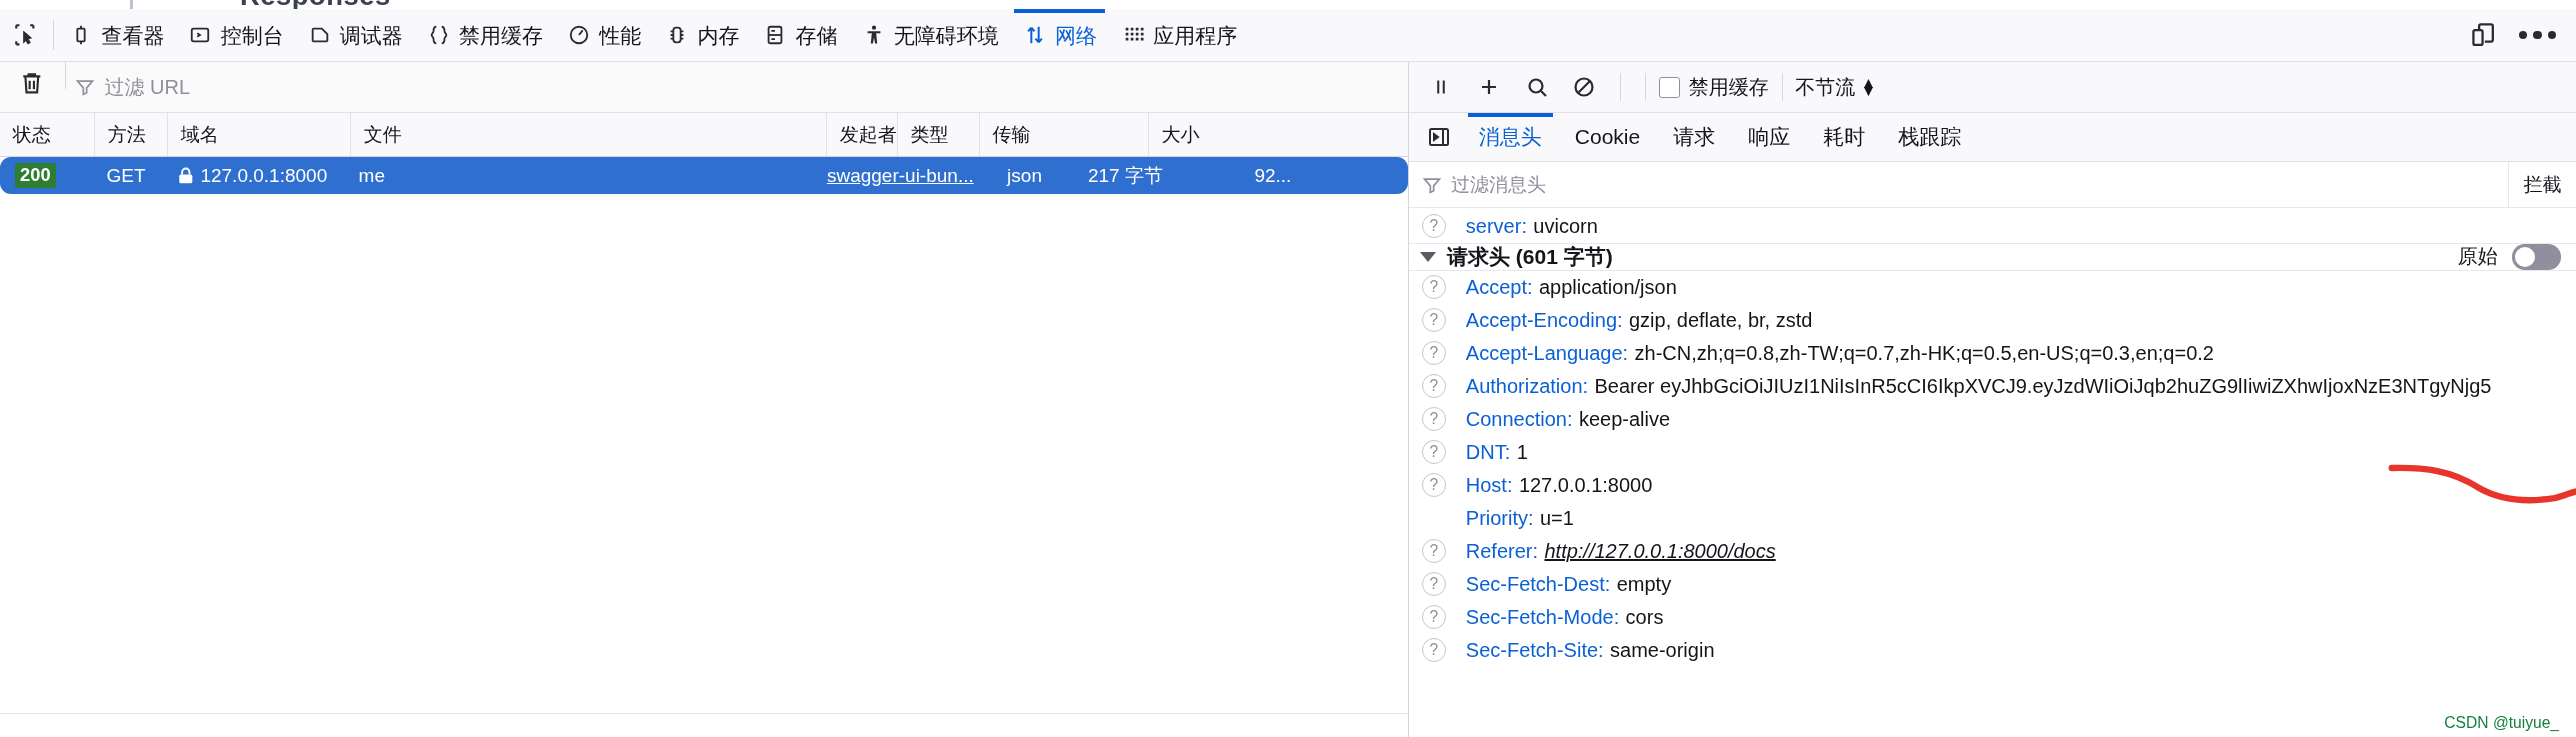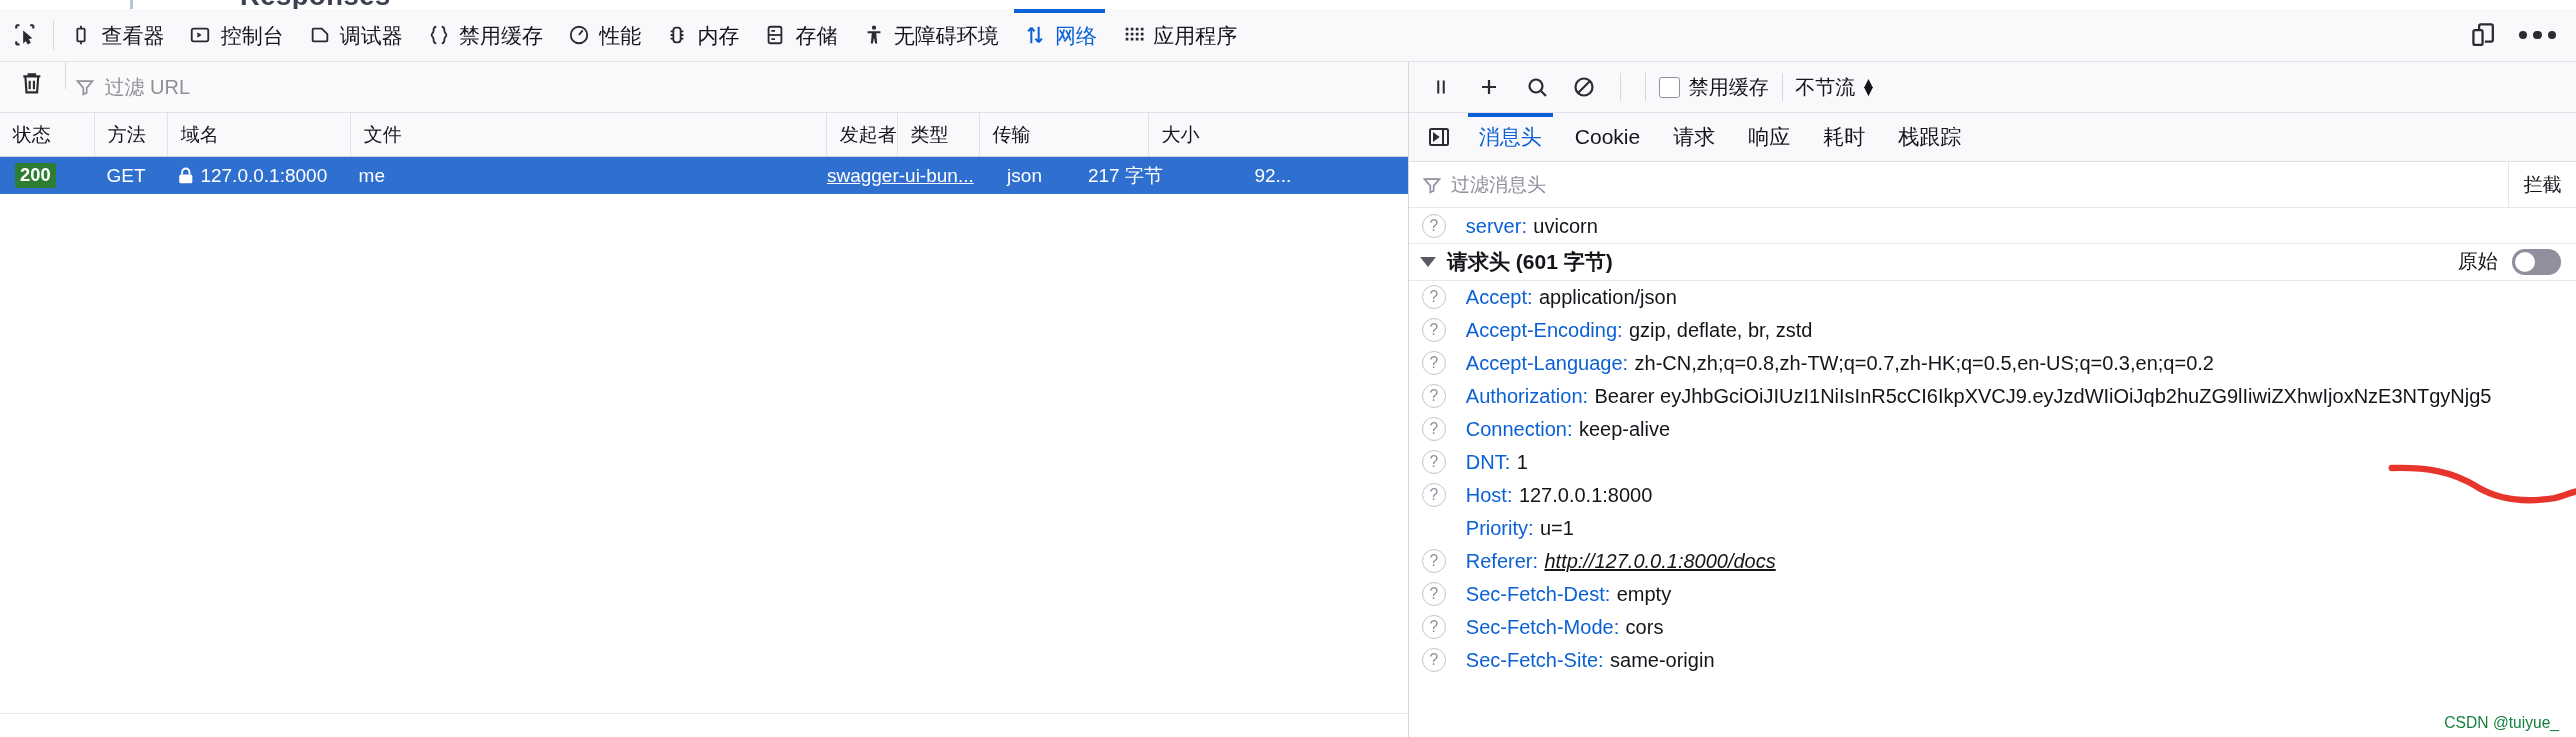--- a/index.html
+++ b/index.html
@@ -84,21 +84,21 @@
   .c-status { width: 95px; text-align: center; }
   .c-method { width: 73px; }
   .c-domain { width: 183px; }
   .c-file   { width: 476px; }
   .c-init   { width: 183px; }
   .c-type   { width: 82px; }
   .c-transfer { width: 169px; }
   .c-size   { width: 169px; border-right: none !important; }
 
   .req-rows { flex: 1; overflow: hidden; position: relative; background: #fff; }
-  .req-row { display: flex; height: 37px; align-items: center; background: #2f6fd0; cursor: pointer; }
+  .req-row { display: flex; height: 37px; align-items: center; background: #2f6fd0; cursor: pointer; border-radius: 11px; }
   .req-row .td { font-size: 19px; color: #ffffff; display: flex; align-items: center; padding-left: 12.8px; overflow: hidden; white-space: nowrap; }
   .status-badge {
     background: #2d7d32; color: #ffffff; font-size: 18.3px; font-weight: bold;
     padding: 0.9px 5.5px; border-radius: 2.7px; margin-left: 1.8px; line-height: 1.25;
   }
   .lock { margin-right: 6.4px; display: inline-flex; align-items: center; }
   .link-file { text-decoration: underline; }
   .left-bottom-strip { height: 24px; background: #fff; border-top: 0.9px solid #e8e8ec; }
 
   
@@ -156,21 +156,21 @@
     margin-top: 3.7px; flex: none; cursor: pointer; font-family: "Liberation Sans", sans-serif;
   }
   .qmark.blank { border-color: transparent; }
   .hdr-text { margin-left: 20px; font-size: 20px; line-height: 33px; white-space: nowrap; }
   .hdr-name { color: #0a60d4; }
   .hdr-val { color: #15141a; margin-left: 6.4px; }
   .hdr-val.linkish { color: #15141a; text-decoration: underline; font-style: italic; }
   .hdr-wrap-line { padding-left: 57px; font-size: 20px; color: #15141a; line-height: 33px; white-space: nowrap; }
 
   .section-row {
-    display: flex; align-items: center; height: 38px; border-top: 0.9px solid #e8e8ec; border-bottom: 0.9px solid #e8e8ec;
+    display: flex; align-items: center; height: 28px; border-top: 0.9px solid #e8e8ec; border-bottom: 0.9px solid #e8e8ec;
     background: #fff; padding-left: 11px; cursor: pointer;
   }
   .tri { width: 0; height: 0; border-left: 8.2px solid transparent; border-right: 8.2px solid transparent; border-top: 10px solid #5b5b66; margin-right: 11px; }
   .section-title { font-size: 21px; color: #15141a; font-weight: bold; }
   .raw-wrap { margin-left: auto; display: flex; align-items: center; gap: 14.6px; padding-right: 14.6px; }
   .raw-label { font-size: 20px; color: #15141a; }
   .toggle {
     width: 49px; height: 25.6px; border-radius: 12.8px; background: #8f8f9d; position: relative; cursor: pointer;
   }
   .toggle .knob { position: absolute; left: 2.7px; top: 2.7px; width: 20px; height: 20px; border-radius: 50%; background: #fff; }

